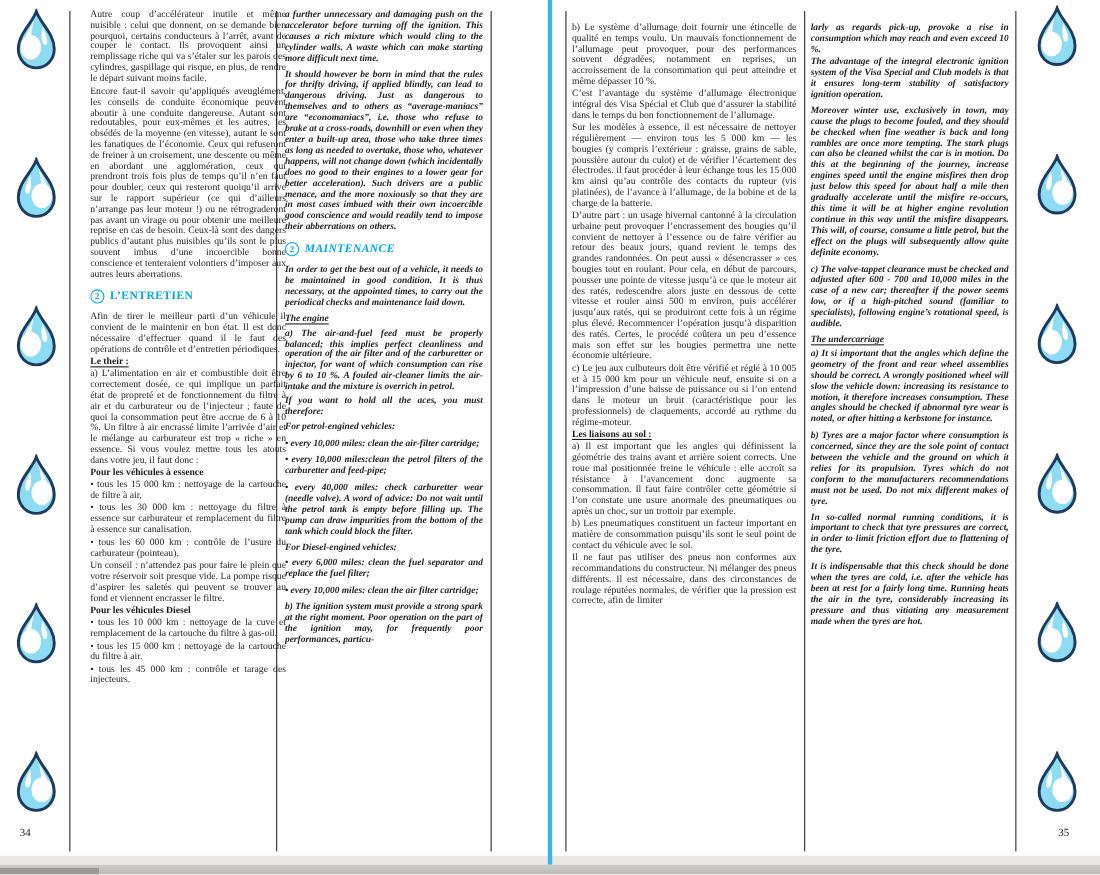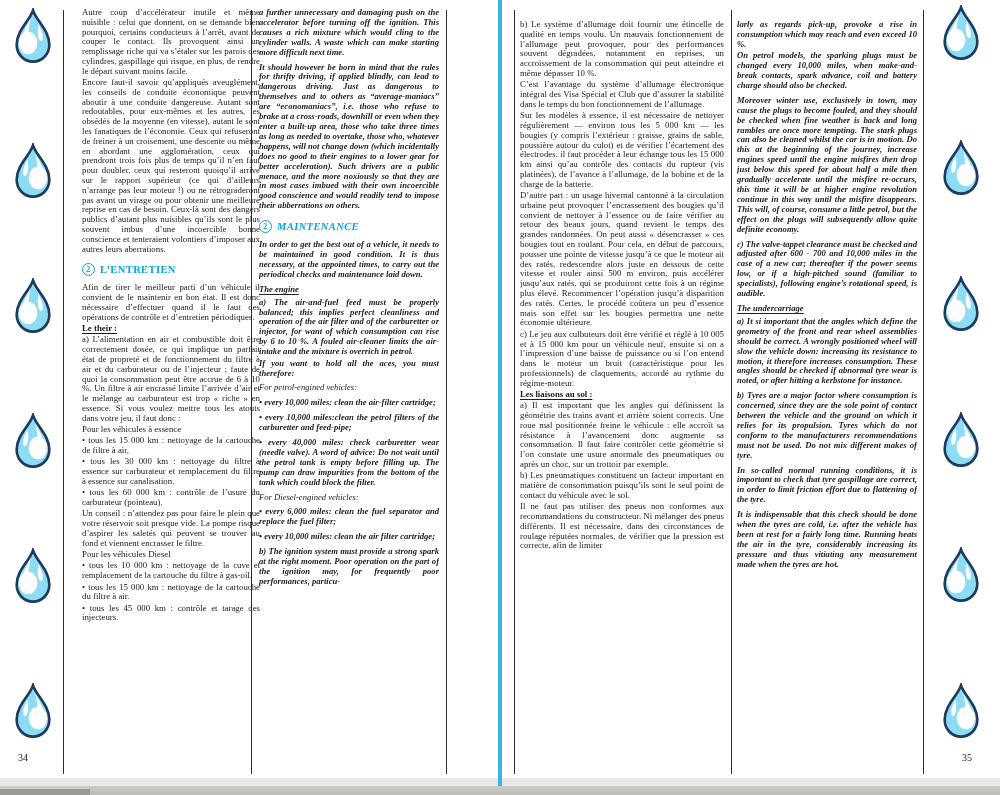--- a/index.html
+++ b/index.html
@@ -22,21 +22,21 @@
 
   
   .col{position:absolute;top:8px;height:770px;overflow:hidden;text-align:justify;}
   .fr{font-size:8.8px;line-height:9.8px;}
   .en{font-size:8.6px;line-height:9.9px;font-style:italic;font-weight:700;color:#222;}
   .col p{margin:0 0 1.5px 0;}
   .en p{margin:0 0 5px 0;}
   .en p.tight{margin:0 0 1.5px 0;}
 
   .subhead{font-weight:700;text-decoration:underline;text-underline-offset:2px;margin:4px 0 2.5px 0;text-align:left;}
-  .subhead-plain{font-weight:400;margin:2px 0 0 0;text-align:left;}
+  .subhead-plain{font-weight:700;margin:2px 0 0 0;text-align:left;}
   .en .subhead{margin:2px 0 3px 0;font-style:italic;}
 
   .sec-head{display:flex;align-items:center;gap:5px;margin:9px 0 7px 0;color:#00a6de;font-weight:700;font-size:10.5px;letter-spacing:0.4px;text-align:left;}
   .sec-head .circ{flex:0 0 auto;width:11px;height:11px;border:1.4px solid #00a6de;border-radius:50%;display:flex;align-items:center;justify-content:center;font-size:8px;line-height:1;font-style:normal;}
   .en .sec-head{font-style:italic;}
 
   
   .drop{position:absolute;width:50px;height:56px;}
   .drop.flip svg{transform:scaleX(-1);}
   .left-drops .drop{left:8px;}
@@ -189,24 +189,24 @@
   <p>D’autre part : un usage hivernal cantonné à la circulation urbaine peut provoquer l’encrassement des bougies qu’il convient de nettoyer à l’essence ou de faire vérifier au retour des beaux jours, quand revient le temps des grandes randonnées. On peut aussi « désencrasser » ces bougies tout en roulant. Pour cela, en début de parcours, pousser une pointe de vitesse jusqu’à ce que le moteur ait des ratés, redescendre alors juste en dessous de cette vitesse et rouler ainsi 500 m environ, puis accélérer jusqu’aux ratés, qui se produiront cette fois à un régime plus élevé. Recommencer l’opération jusqu’à disparition des ratés. Certes, le procédé coûtera un peu d’essence mais son effet sur les bougies permettra une nette économie ultérieure.</p>
   <p>c) Le jeu aux culbuteurs doit être vérifié et réglé à 10 005 et à 15 000 km pour un véhicule neuf, ensuite si on a l’impression d’une baisse de puissance ou si l’on entend dans le moteur un bruit (caractéristique pour les professionnels) de claquements, accordé au rythme du régime-moteur.</p>
   <p class="subhead">Les liaisons au sol :</p>
   <p>a) Il est important que les angles qui définissent la géométrie des trains avant et arrière soient corrects. Une roue mal positionnée freine le véhicule : elle accroît sa résistance à l’avancement donc augmente sa consommation. Il faut faire contrôler cette géométrie si l’on constate une usure anormale des pneumatiques ou après un choc, sur un trottoir par exemple.</p>
   <p>b) Les pneumatiques constituent un facteur important en matière de consommation puisqu’ils sont le seul point de contact du véhicule avec le sol.</p>
   <p>Il ne faut pas utiliser des pneus non conformes aux recommandations du constructeur. Ni mélanger des pneus différents. Il est nécessaire, dans des circonstances de roulage réputées normales, de vérifier que la pression est correcte, afin de limiter</p>
 </div>
 
 <div class="col en" style="left:737px;width:180px;top:20px;height:758px;">
   <p class="tight">larly as regards pick-up, provoke a rise in consumption which may reach and even exceed 10 %.</p>
-  <p>On petrol models, the sparking plugs must be changed every 10,000 miles, when make-and-break contacts, spark advance, coil and battery charge should also be checked.</p>
+  <p>The advantage of the integral electronic ignition system of the Visa Special and Club models is that it ensures long-term stability of satisfactory ignition operation.</p>
   <p>Moreover winter use, exclusively in town, may cause the plugs to become fouled, and they should be checked when fine weather is back and long rambles are once more tempting. The stark plugs can also be cleaned whilst the car is in motion. Do this at the beginning of the journey, increase engines speed until the engine misfires then drop just below this speed for about half a mile then gradually accelerate until the misfire re-occurs, this time it will be at higher engine revolution continue in this way until the misfire disappears. This will, of course, consume a little petrol, but the effect on the plugs will subsequently allow quite definite economy.</p>
   <p>c) The valve-tappet clearance must be checked and adjusted after 600 - 700 and 10,000 miles in the case of a new car; thereafter if the power seems low, or if a high-pitched sound (familiar to specialists), following engine’s rotational speed, is audible.</p>
   <p class="subhead">The undercarriage</p>
   <p>a) It si important that the angles which define the geometry of the front and rear wheel assemblies should be correct. A wrongly positioned wheel will slow the vehicle down: increasing its resistance to motion, it therefore increases consumption. These angles should be checked if abnormal tyre wear is noted, or after hitting a kerbstone for instance.</p>
   <p>b) Tyres are a major factor where consumption is concerned, since they are the sole point of contact between the vehicle and the ground on which it relies for its propulsion. Tyres which do not conform to the manufacturers recommendations must not be used. Do not mix different makes of tyre.</p>
-  <p>In so-called normal running conditions, it is important to check that tyre gaspillage are correct, in order to limit friction effort due to flattening of the tyre.</p>
+  <p>In so-called normal running conditions, it is important to check that tyre pressures are correct, in order to limit friction effort due to flattening of the tyre.</p>
   <p>It is indispensable that this check should be done when the tyres are cold, i.e. after the vehicle has been at rest for a fairly long time. Running heats the air in the tyre, considerably increasing its pressure and thus vitiating any measurement made when the tyres are hot.</p>
 </div>
 
 <div class="pagenum left">34</div>
 <div class="pagenum right">35</div>
 
 </body></html>

